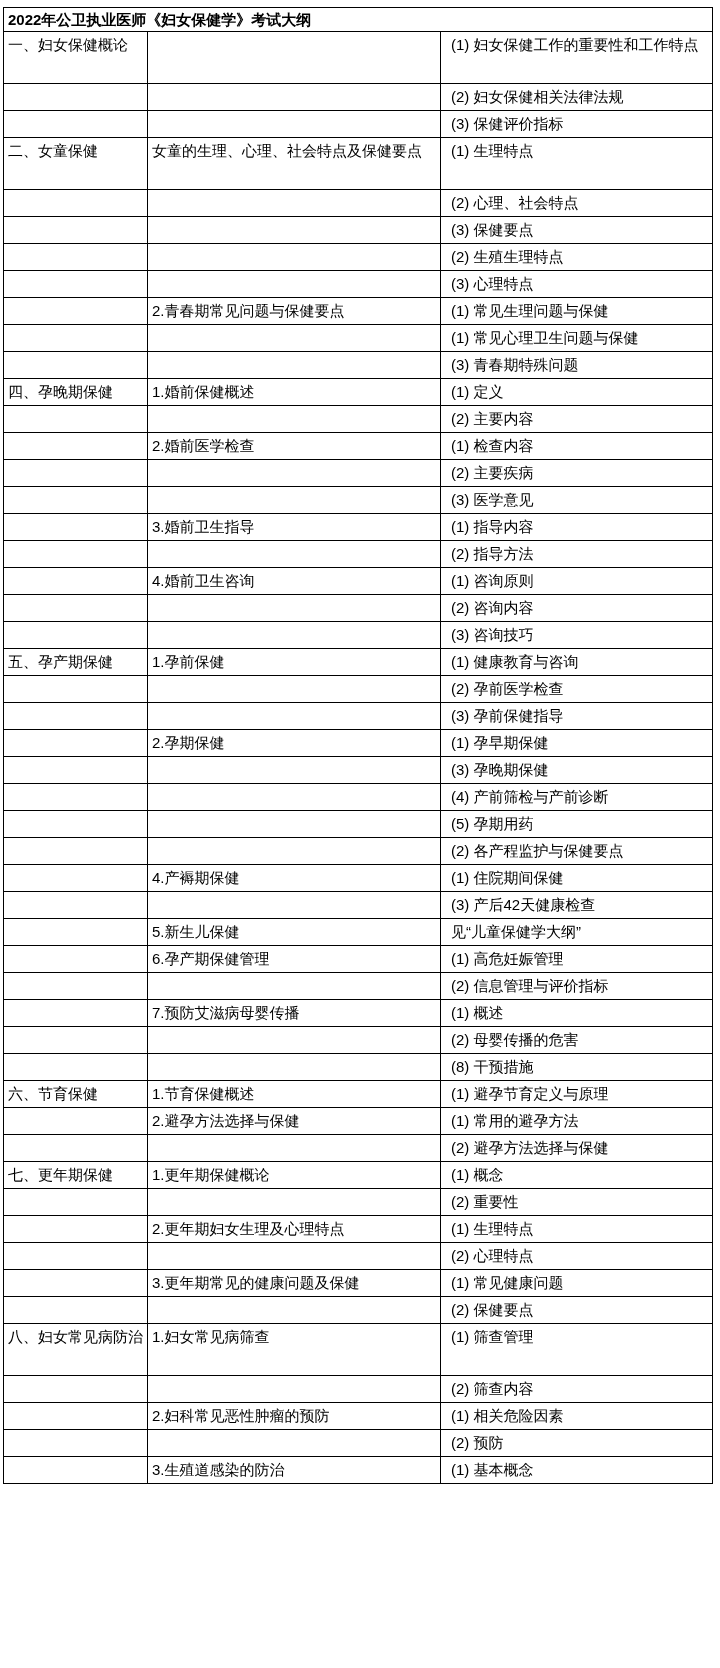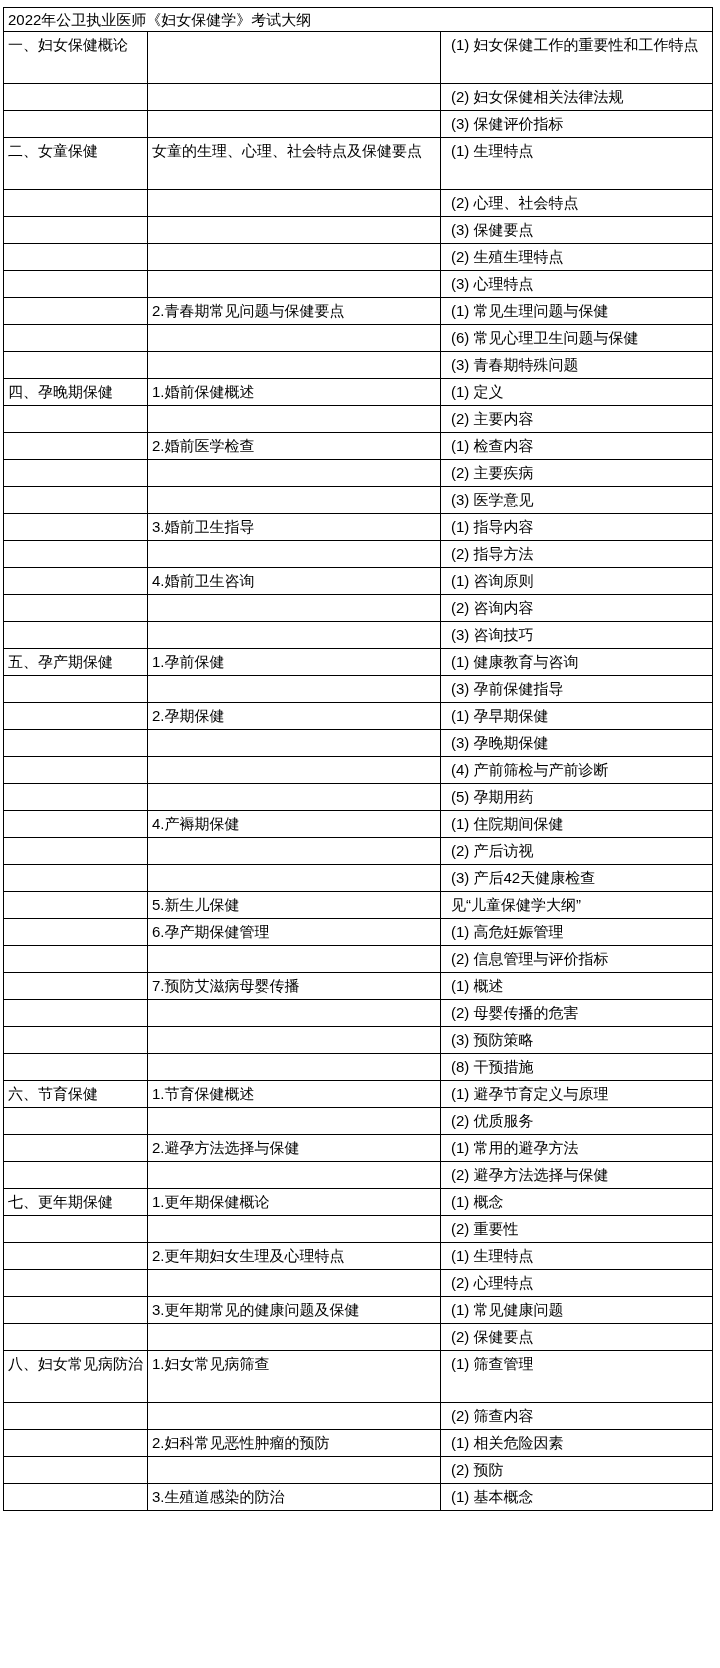--- a/index.html
+++ b/index.html
@@ -30,20 +30,21 @@
     line-height: 26px;
     padding: 0 4px;
     vertical-align: top;
     overflow-wrap: break-word;
     height: 26px;
     box-sizing: border-box;
   }
   td.title-cell, td.header-cell {
     height: 23px;
     line-height: 23px;
+    font-weight: bold;
   }
   td.point {
     text-indent: 6px;
     margin-top: 40px;
   }
   tr.tall td.cell {
     height: 52px;
   }
 </style>
 </head>
@@ -101,21 +102,21 @@
           <td class="cell point">(3) 心理特点</td>
         </tr>
         <tr>
           <td class="cell unit"></td>
           <td class="cell detail">2.青春期常见问题与保健要点</td>
           <td class="cell point">(1) 常见生理问题与保健</td>
         </tr>
         <tr>
           <td class="cell unit"></td>
           <td class="cell detail"></td>
-          <td class="cell point">(6) 常见心理卫生问题与保健</td>
+          <td class="cell point">(1) 常见心理卫生问题与保健</td>
         </tr>
         <tr>
           <td class="cell unit"></td>
           <td class="cell detail"></td>
           <td class="cell point">(3) 青春期特殊问题</td>
         </tr>
         <tr>
           <td class="cell unit">四、孕晚期保健</td>
           <td class="cell detail">1.婚前保健概述</td>
           <td class="cell point">(1) 定义</td>
@@ -166,20 +167,25 @@
           <td class="cell point">(3) 咨询技巧</td>
         </tr>
         <tr>
           <td class="cell unit">五、孕产期保健</td>
           <td class="cell detail">1.孕前保健</td>
           <td class="cell point">(1) 健康教育与咨询</td>
         </tr>
         <tr>
           <td class="cell unit"></td>
           <td class="cell detail"></td>
+          <td class="cell point">(2) 孕前医学检查</td>
+        </tr>
+        <tr>
+          <td class="cell unit"></td>
+          <td class="cell detail"></td>
           <td class="cell point">(3) 孕前保健指导</td>
         </tr>
         <tr>
           <td class="cell unit"></td>
           <td class="cell detail">2.孕期保健</td>
           <td class="cell point">(1) 孕早期保健</td>
         </tr>
         <tr>
           <td class="cell unit"></td>
           <td class="cell detail"></td>
@@ -190,31 +196,31 @@
           <td class="cell detail"></td>
           <td class="cell point">(4) 产前筛检与产前诊断</td>
         </tr>
         <tr>
           <td class="cell unit"></td>
           <td class="cell detail"></td>
           <td class="cell point">(5) 孕期用药</td>
         </tr>
         <tr>
           <td class="cell unit"></td>
+          <td class="cell detail"></td>
+          <td class="cell point">(2) 各产程监护与保健要点</td>
+        </tr>
+        <tr>
+          <td class="cell unit"></td>
           <td class="cell detail">4.产褥期保健</td>
           <td class="cell point">(1) 住院期间保健</td>
         </tr>
         <tr>
           <td class="cell unit"></td>
           <td class="cell detail"></td>
-          <td class="cell point">(2) 产后访视</td>
-        </tr>
-        <tr>
-          <td class="cell unit"></td>
-          <td class="cell detail"></td>
           <td class="cell point">(3) 产后42天健康检查</td>
         </tr>
         <tr>
           <td class="cell unit"></td>
           <td class="cell detail">5.新生儿保健</td>
           <td class="cell point">见“儿童保健学大纲”</td>
         </tr>
         <tr>
           <td class="cell unit"></td>
           <td class="cell detail">6.孕产期保健管理</td>
@@ -227,40 +233,30 @@
         </tr>
         <tr>
           <td class="cell unit"></td>
           <td class="cell detail">7.预防艾滋病母婴传播</td>
           <td class="cell point">(1) 概述</td>
         </tr>
         <tr>
           <td class="cell unit"></td>
           <td class="cell detail"></td>
           <td class="cell point">(2) 母婴传播的危害</td>
-        </tr>
-        <tr>
-          <td class="cell unit"></td>
-          <td class="cell detail"></td>
-          <td class="cell point">(3) 预防策略</td>
         </tr>
         <tr>
           <td class="cell unit"></td>
           <td class="cell detail"></td>
           <td class="cell point">(8) 干预措施</td>
         </tr>
         <tr>
           <td class="cell unit">六、节育保健</td>
           <td class="cell detail">1.节育保健概述</td>
           <td class="cell point">(1) 避孕节育定义与原理</td>
-        </tr>
-        <tr>
-          <td class="cell unit"></td>
-          <td class="cell detail"></td>
-          <td class="cell point">(2) 优质服务</td>
         </tr>
         <tr>
           <td class="cell unit"></td>
           <td class="cell detail">2.避孕方法选择与保健</td>
           <td class="cell point">(1) 常用的避孕方法</td>
         </tr>
         <tr>
           <td class="cell unit"></td>
           <td class="cell detail"></td>
           <td class="cell point">(2) 避孕方法选择与保健</td>

